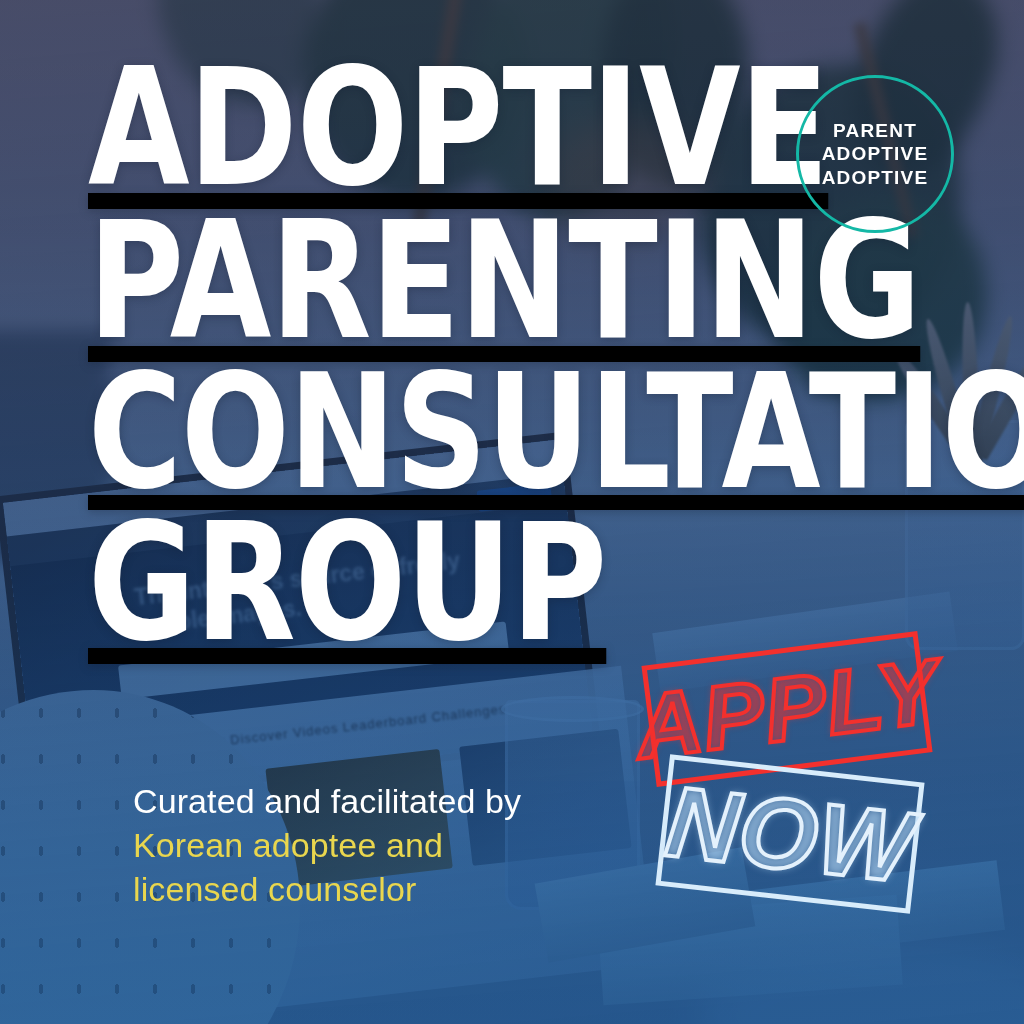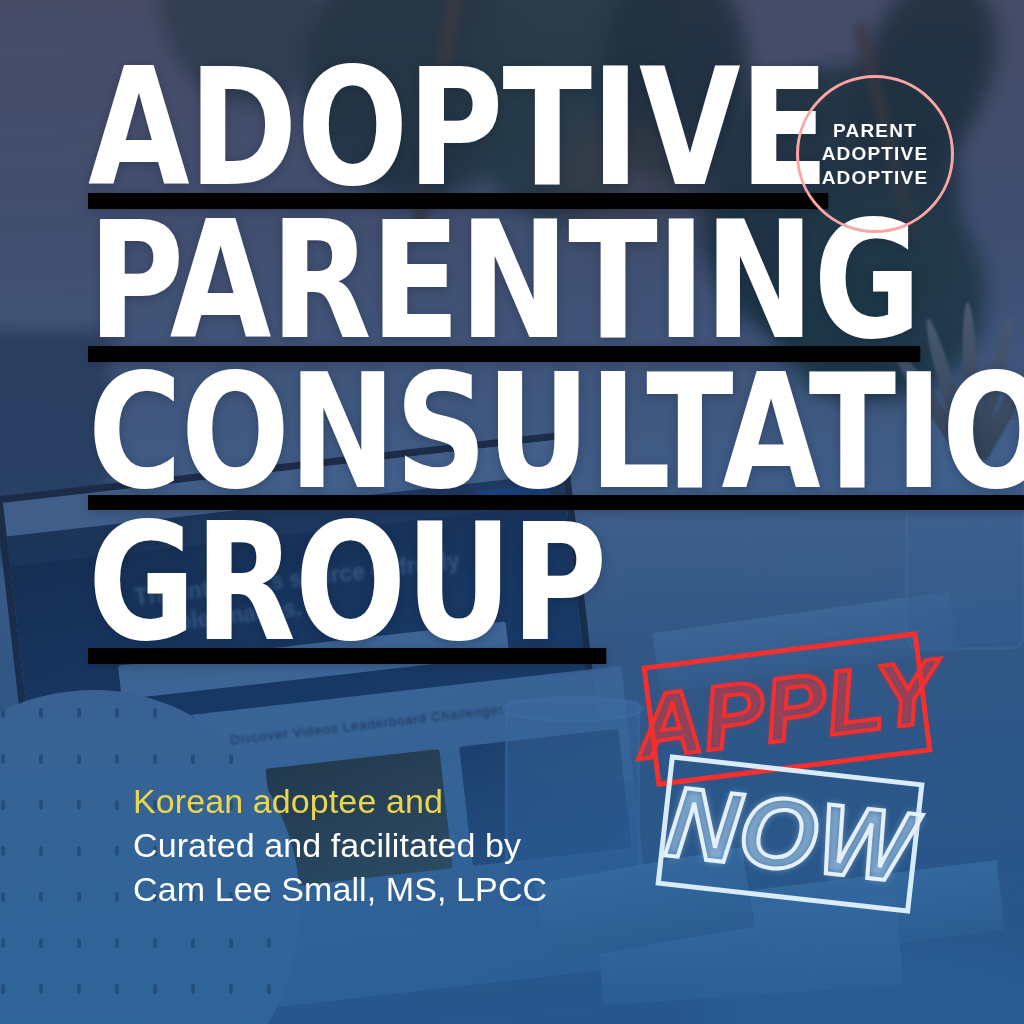--- a/index.html
+++ b/index.html
@@ -214,21 +214,21 @@
   .headline .hl.l3 { font-size: 158px; }
   .headline .hl.l4 { font-size: 162px; }
 
   
   .badge {
     position: absolute;
     left: 796px;
     top: 75px;
     width: 152px;
     height: 152px;
-    border: 3px solid #fca5a5;
+    border: 3px solid #14b8a6;
     border-radius: 50%;
     display: flex;
     flex-direction: column;
     justify-content: center;
     text-align: center;
   }
   .badge span {
     display:block;
     color:#fff;
     font-weight: 700;
@@ -363,23 +363,23 @@
       <span class="hl l4">GROUP</span>
     </div>
 
     <div class="badge">
       <span>PARENT</span>
       <span>ADOPTIVE</span>
       <span>ADOPTIVE</span>
     </div>
 
     <div class="caption">
+      <span class="ln">Curated and facilitated by</span>
       <span class="ln yellow">Korean adoptee and</span>
-      <span class="ln">Curated and facilitated by</span>
-      <span class="ln">Cam Lee Small, MS, LPCC</span>
+      <span class="ln yellow">licensed counselor</span>
     </div>
 
     <div class="stamp stamp-apply">
       <span class="txt">APPLY</span>
     </div>
     <div class="stamp stamp-now">
       <span class="txt">NOW</span>
     </div>
 
   </div>

